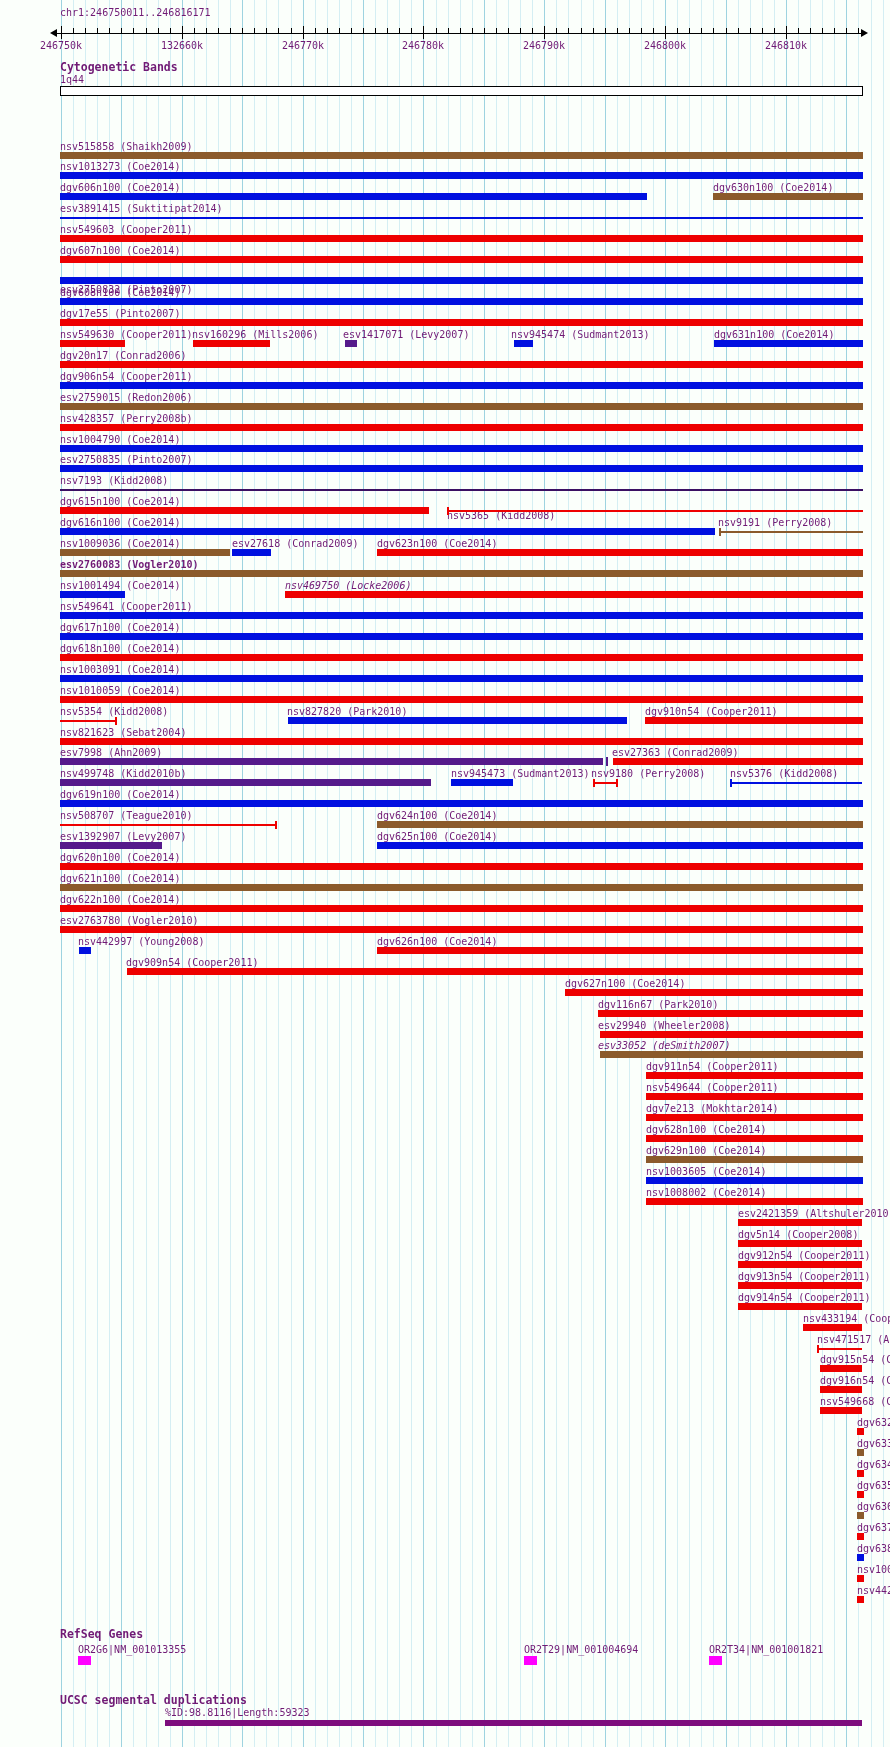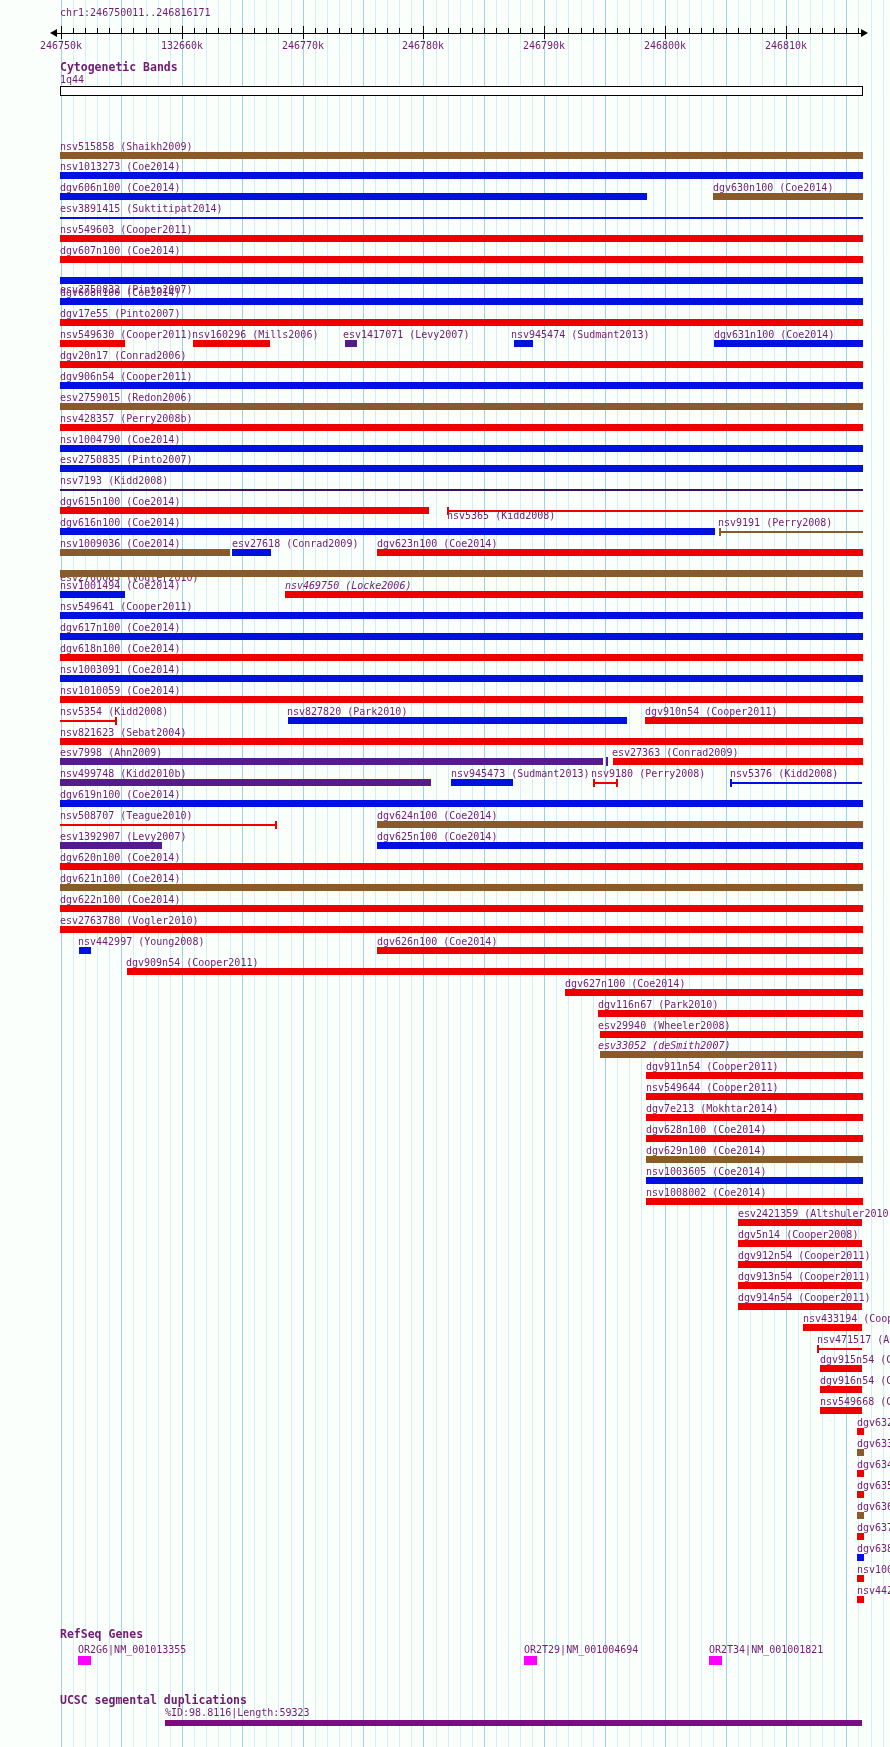--- a/index.html
+++ b/index.html
@@ -243,21 +243,21 @@
       <div class="vbar" style="left: 60px; top: 528px; width: 655px; background: rgb(0, 16, 224);"></div>
       <div class="lbl" style="left: 718px; top: 517px;">nsv9191 (Perry2008)</div>
       <div class="vline" style="left: 719px; top: 531px; width: 144px; background: rgb(139, 90, 43);"></div>
       <div class="vtick" style="left: 719px; top: 528px; background: rgb(139, 90, 43);"></div>
       <div class="lbl" style="left: 60px; top: 538px;">nsv1009036 (Coe2014)</div>
       <div class="vbar" style="left: 60px; top: 549px; width: 170px; background: rgb(139, 90, 43);"></div>
       <div class="lbl" style="left: 232px; top: 538px;">esv27618 (Conrad2009)</div>
       <div class="vbar" style="left: 232px; top: 549px; width: 39px; background: rgb(0, 16, 224);"></div>
       <div class="lbl" style="left: 377px; top: 538px;">dgv623n100 (Coe2014)</div>
       <div class="vbar" style="left: 377px; top: 549px; width: 486px; background: rgb(238, 0, 0);"></div>
-      <div class="lbl" style="left: 60px; top: 572px;">esv2760083 (Vogler2010)</div>
+      <div class="lbl" style="left: 60px; top: 559px; font-weight: bold;">esv2760083 (Vogler2010)</div>
       <div class="vbar" style="left: 60px; top: 570px; width: 803px; background: rgb(139, 90, 43);"></div>
       <div class="lbl" style="left: 60px; top: 580px;">nsv1001494 (Coe2014)</div>
       <div class="vbar" style="left: 60px; top: 591px; width: 65px; background: rgb(0, 16, 224);"></div>
       <div class="lbl" style="left: 285px; top: 580px; font-style: italic;">nsv469750 (Locke2006)</div>
       <div class="vbar" style="left: 285px; top: 591px; width: 578px; background: rgb(238, 0, 0);"></div>
       <div class="lbl" style="left: 60px; top: 601px;">nsv549641 (Cooper2011)</div>
       <div class="vbar" style="left: 60px; top: 612px; width: 803px; background: rgb(0, 16, 224);"></div>
       <div class="lbl" style="left: 60px; top: 622px;">dgv617n100 (Coe2014)</div>
       <div class="vbar" style="left: 60px; top: 633px; width: 803px; background: rgb(0, 16, 224);"></div>
       <div class="lbl" style="left: 60px; top: 643px;">dgv618n100 (Coe2014)</div>

